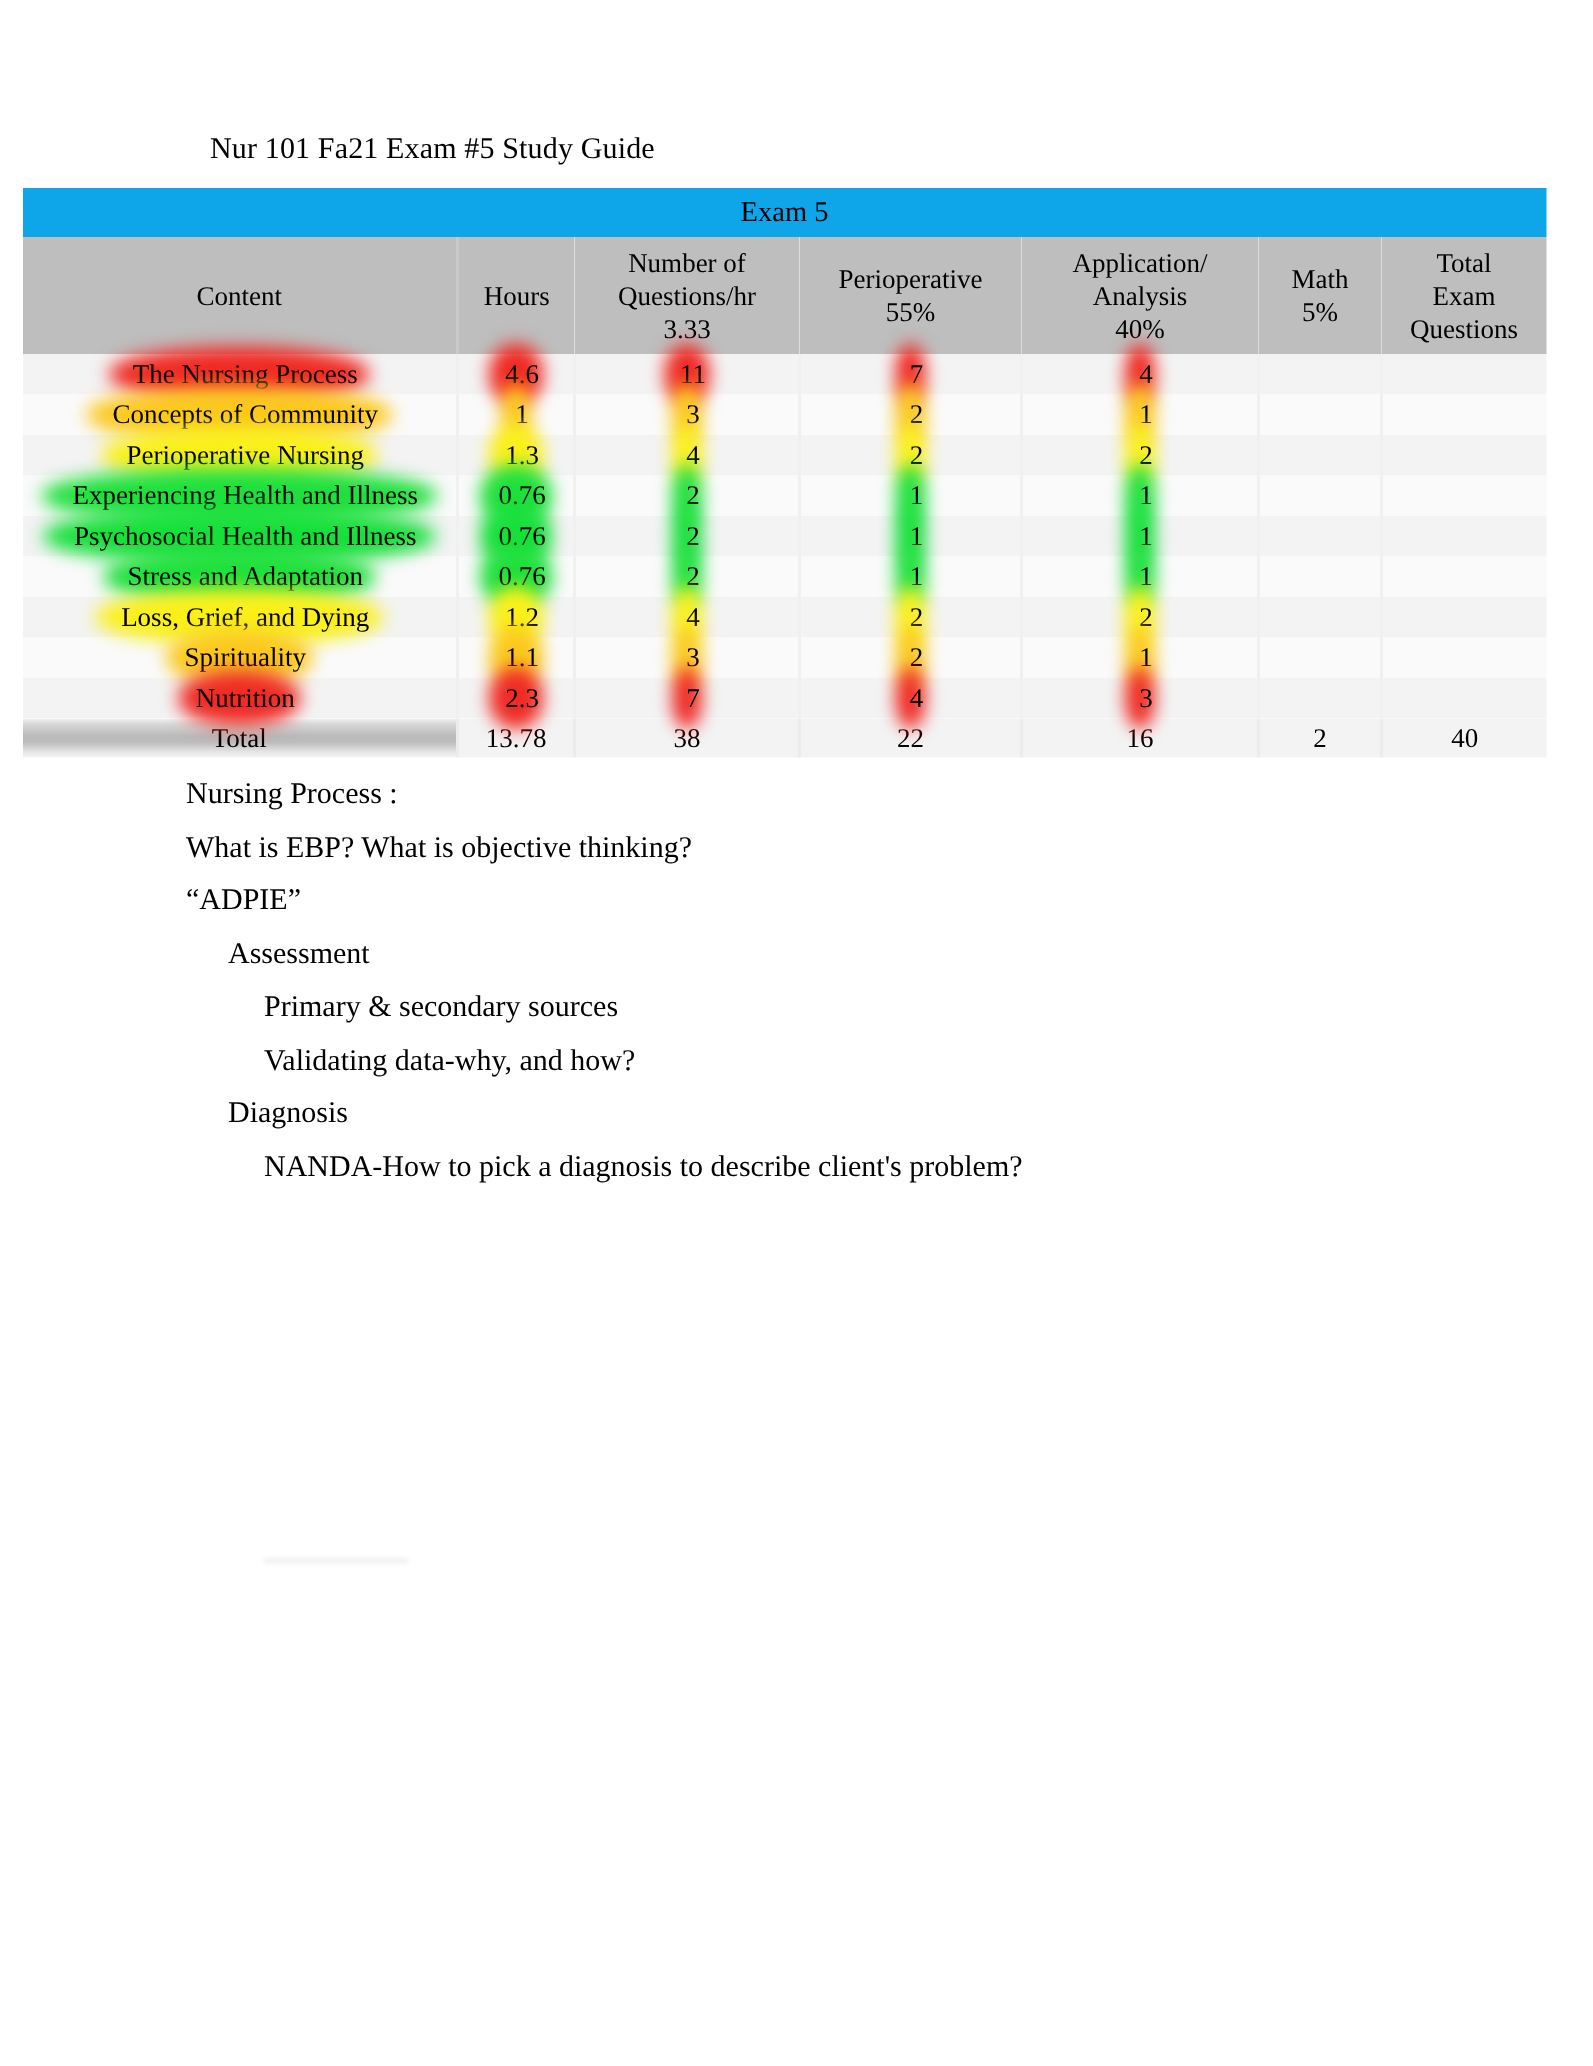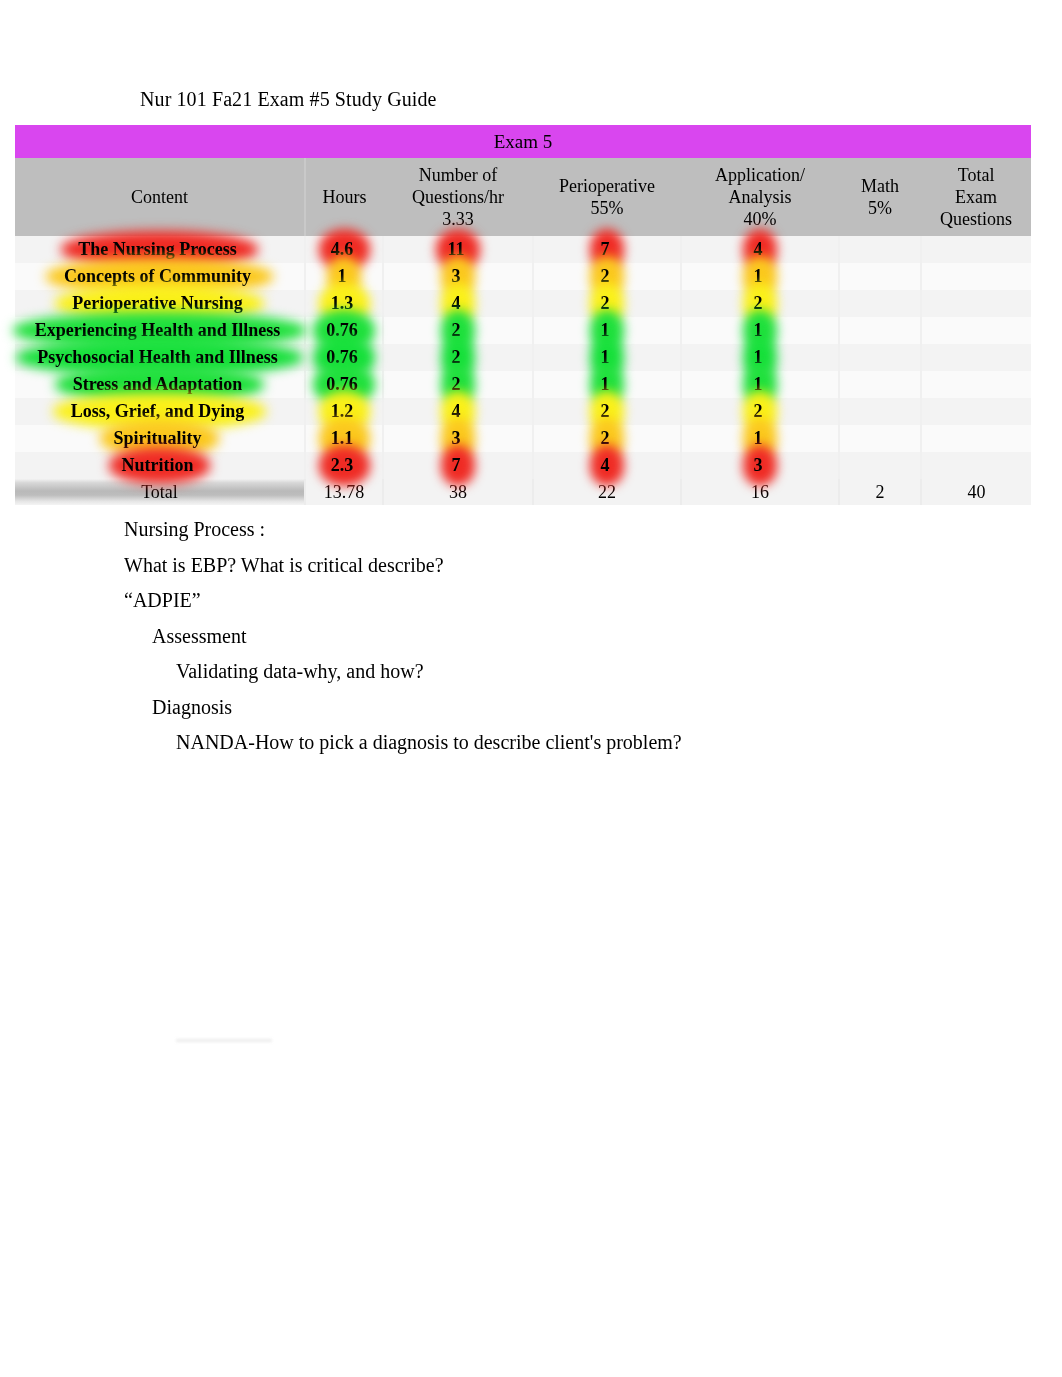--- a/index.html
+++ b/index.html
@@ -47,21 +47,21 @@
     font-weight: normal;
     vertical-align: middle;
     text-align: center;
     border: none;
     position: relative;
   }
 
   
   .band-title td {
     height: 33px;
-    background: #d946ef;
+    background: #0ea5e9;
     font-size: 19px;
     padding-bottom: 2px;
   }
 
   
   .hdr th {
     background: #bebebe;
     height: 78px;
     font-size: 18px;
     line-height: 22px;
@@ -102,23 +102,22 @@
   col.c-nq       { width: 150px; }
   col.c-und      { width: 148px; }
   col.c-app      { width: 158px; }
   col.c-math     { width: 82px;  }
   col.c-total    { width: 110px; }
 
   
   .hl {
     position: relative;
     display: inline-block;
-    padding: 1px 12px 2px 8px;
+    padding: 1px 0 2px 8px;
     z-index: 1;
-    font-weight: bold;
   }
   .hl::before {
     content: "";
     position: absolute;
     left: -10%;
     top: -26%;
     width: 120%;
     height: 152%;
     border-radius: 50% / 46%;
     z-index: -1;
@@ -305,21 +304,22 @@
           <td>16</td>
           <td>2</td>
           <td>40</td>
         </tr>
       </tbody>
   </table>
 </div>
 
 <div class="body-text" id="body-text">
     <div class="ln">Nursing Process  :</div>
-    <div class="ln">What is EBP?  What is critical describe?</div>
+    <div class="ln">What is EBP?  What is objective thinking?</div>
     <div class="ln">“ADPIE”</div>
     <div class="ln ind1">Assessment</div>
+    <div class="ln ind2">Primary &amp; secondary sources</div>
     <div class="ln ind2">Validating data-why, and how?</div>
     <div class="ln ind1">Diagnosis</div>
     <div class="ln ind2">NANDA-How to pick a diagnosis to describe client's problem?</div>
   </div>
 
 <div class="artifact-line"></div>
 
 </body></html>

